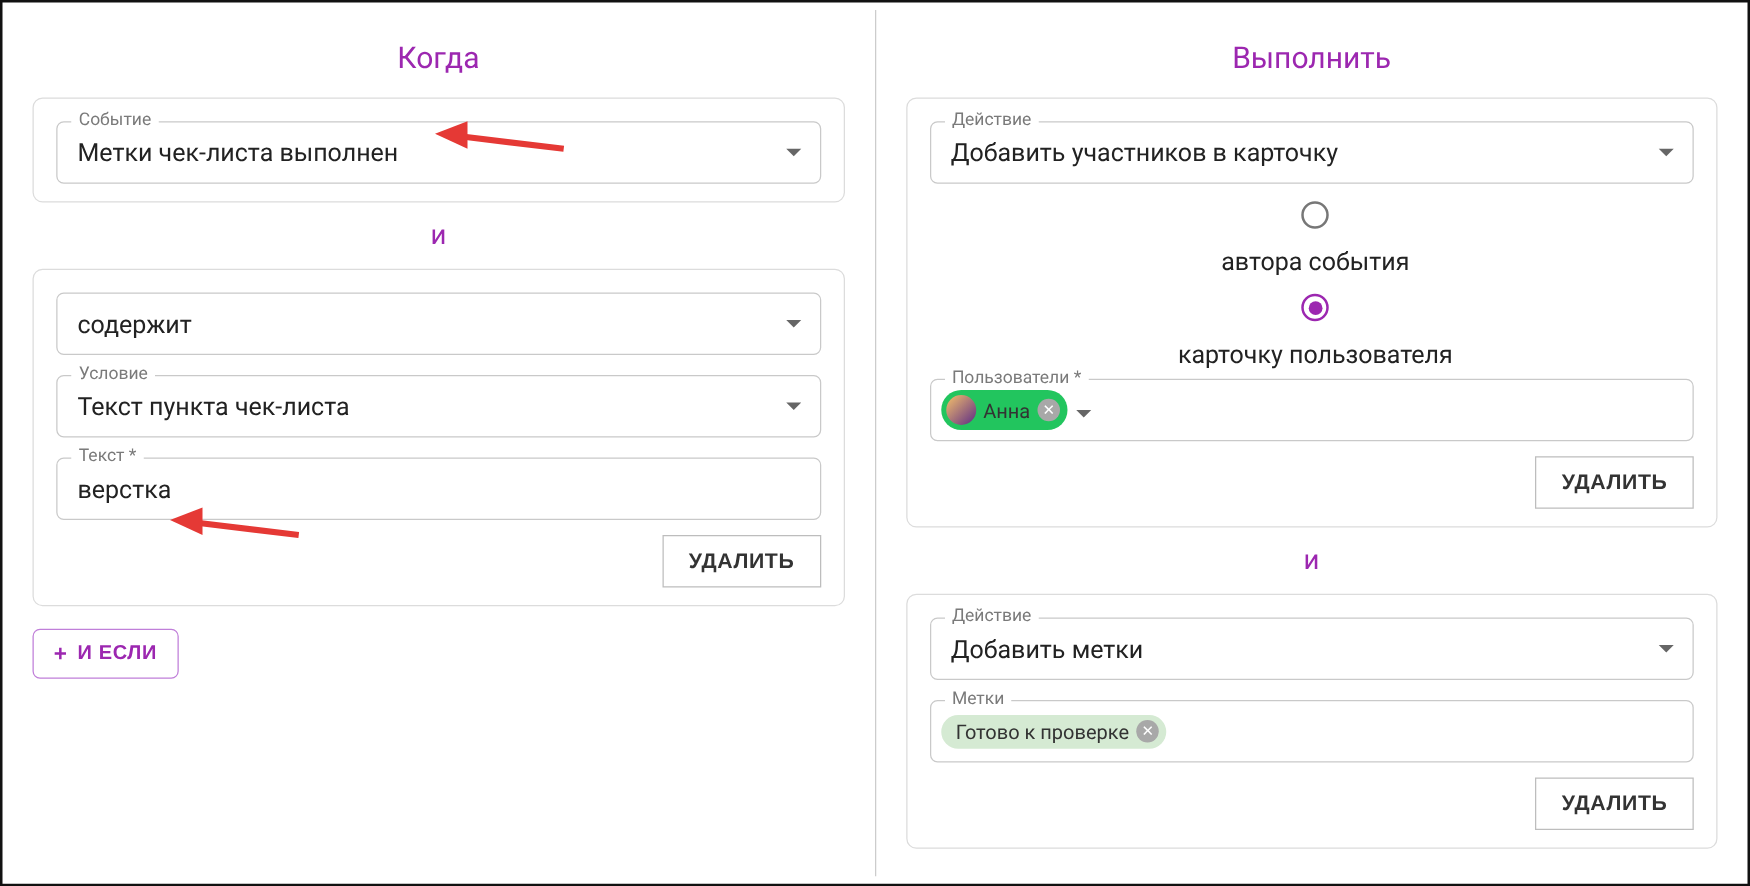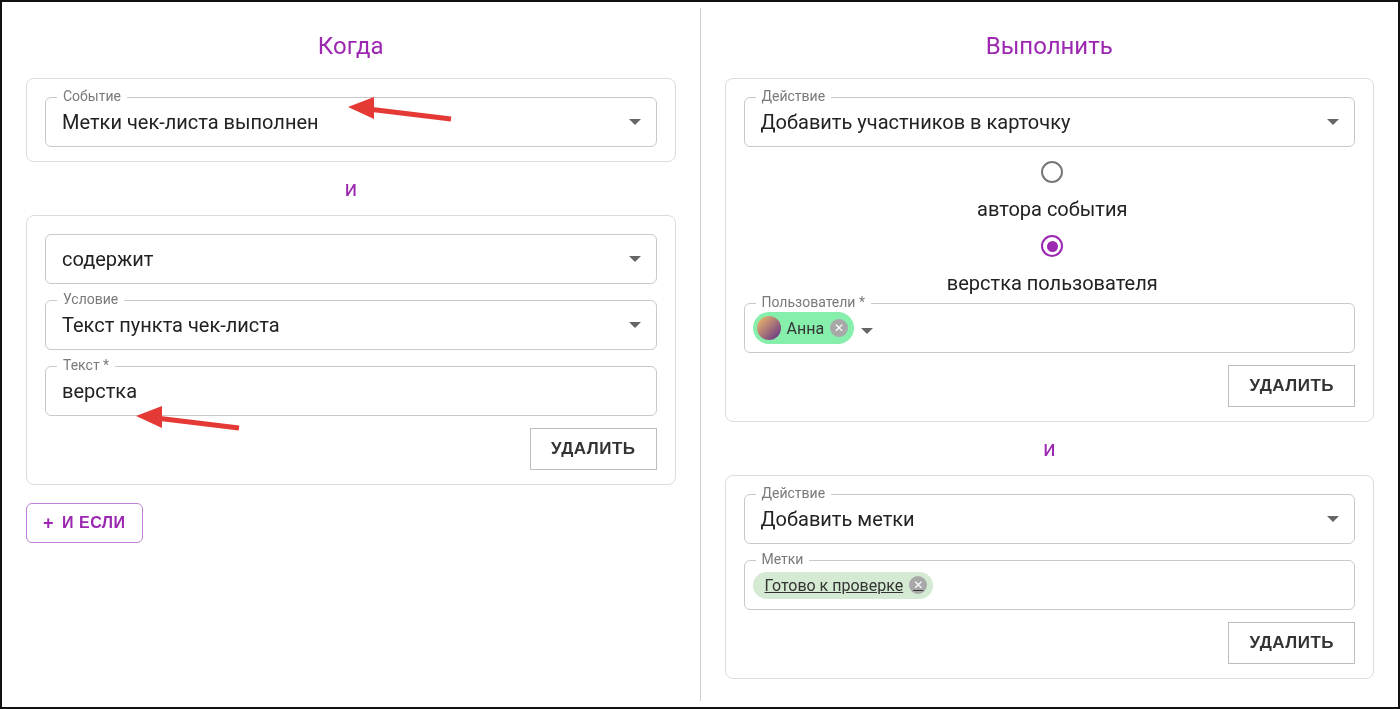--- a/index.html
+++ b/index.html
@@ -78,28 +78,28 @@
     display: flex;
   }
   .textfield { cursor: text; }
   .chipfield {
     gap: 6px;
     padding-left: 8px;
   }
   .chip {
     display: inline-flex;
     align-items: center;
-    background: #86efac;
+    background: #22c55e;
     border-radius: 18px;
     padding: 4px 6px 4px 4px;
     font-size: 16px;
     color: #333;
     gap: 6px;
   }
-  .chip.green { background: #d5ead3; text-decoration: underline; }
+  .chip.green { background: #d5ead3; }
   .chip-avatar {
     width: 24px; height: 24px; border-radius: 50%;
     background: linear-gradient(135deg,#f7c26a,#5b2a86);
     display: inline-block;
   }
   .chip-x {
     width: 18px; height: 18px; border-radius: 50%;
     background: #a8a8a8;
     display: inline-flex; align-items: center; justify-content: center;
     color: #fff; font-size: 12px; line-height: 1;
@@ -257,21 +257,21 @@
           </span>
         </div>
       </div>
 
       <div class="radio-opt">
         <span class="radio"></span>
         <span>автора события</span>
       </div>
       <div class="radio-opt">
         <span class="radio selected"></span>
-        <span>верстка пользователя</span>
+        <span>карточку пользователя</span>
       </div>
 
       <div class="field-group">
         <span class="field-label">Пользователи *</span>
         <div class="chipfield">
           <span class="chip">
             <span class="chip-avatar"></span>
             <span>Анна</span>
             <span class="chip-x">✕</span>
           </span>

